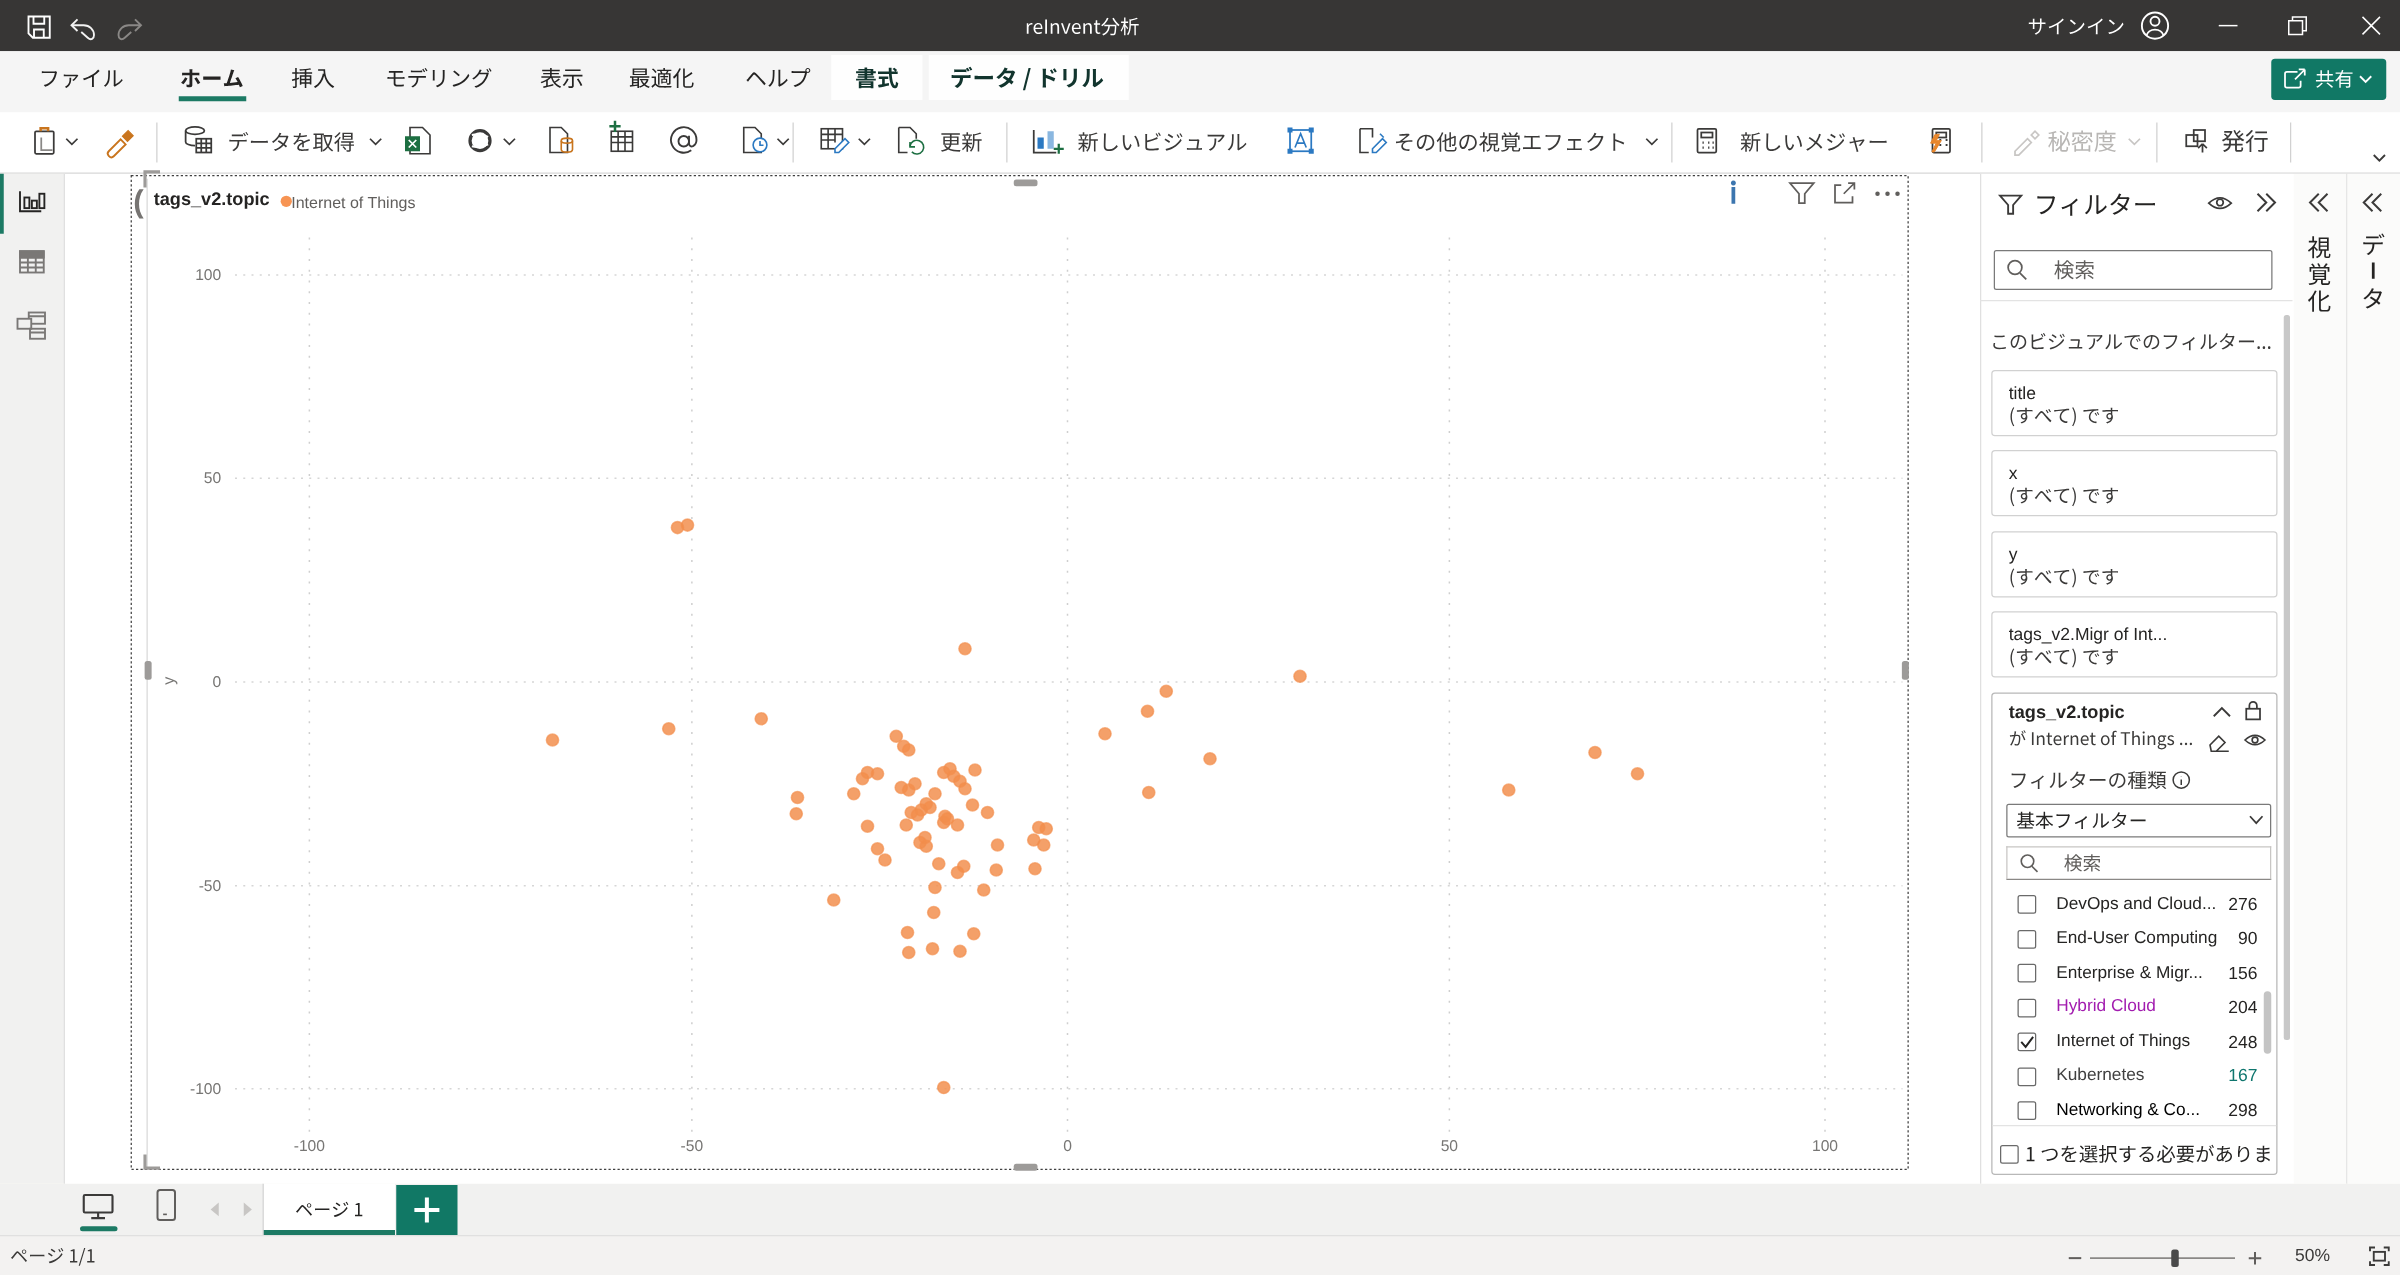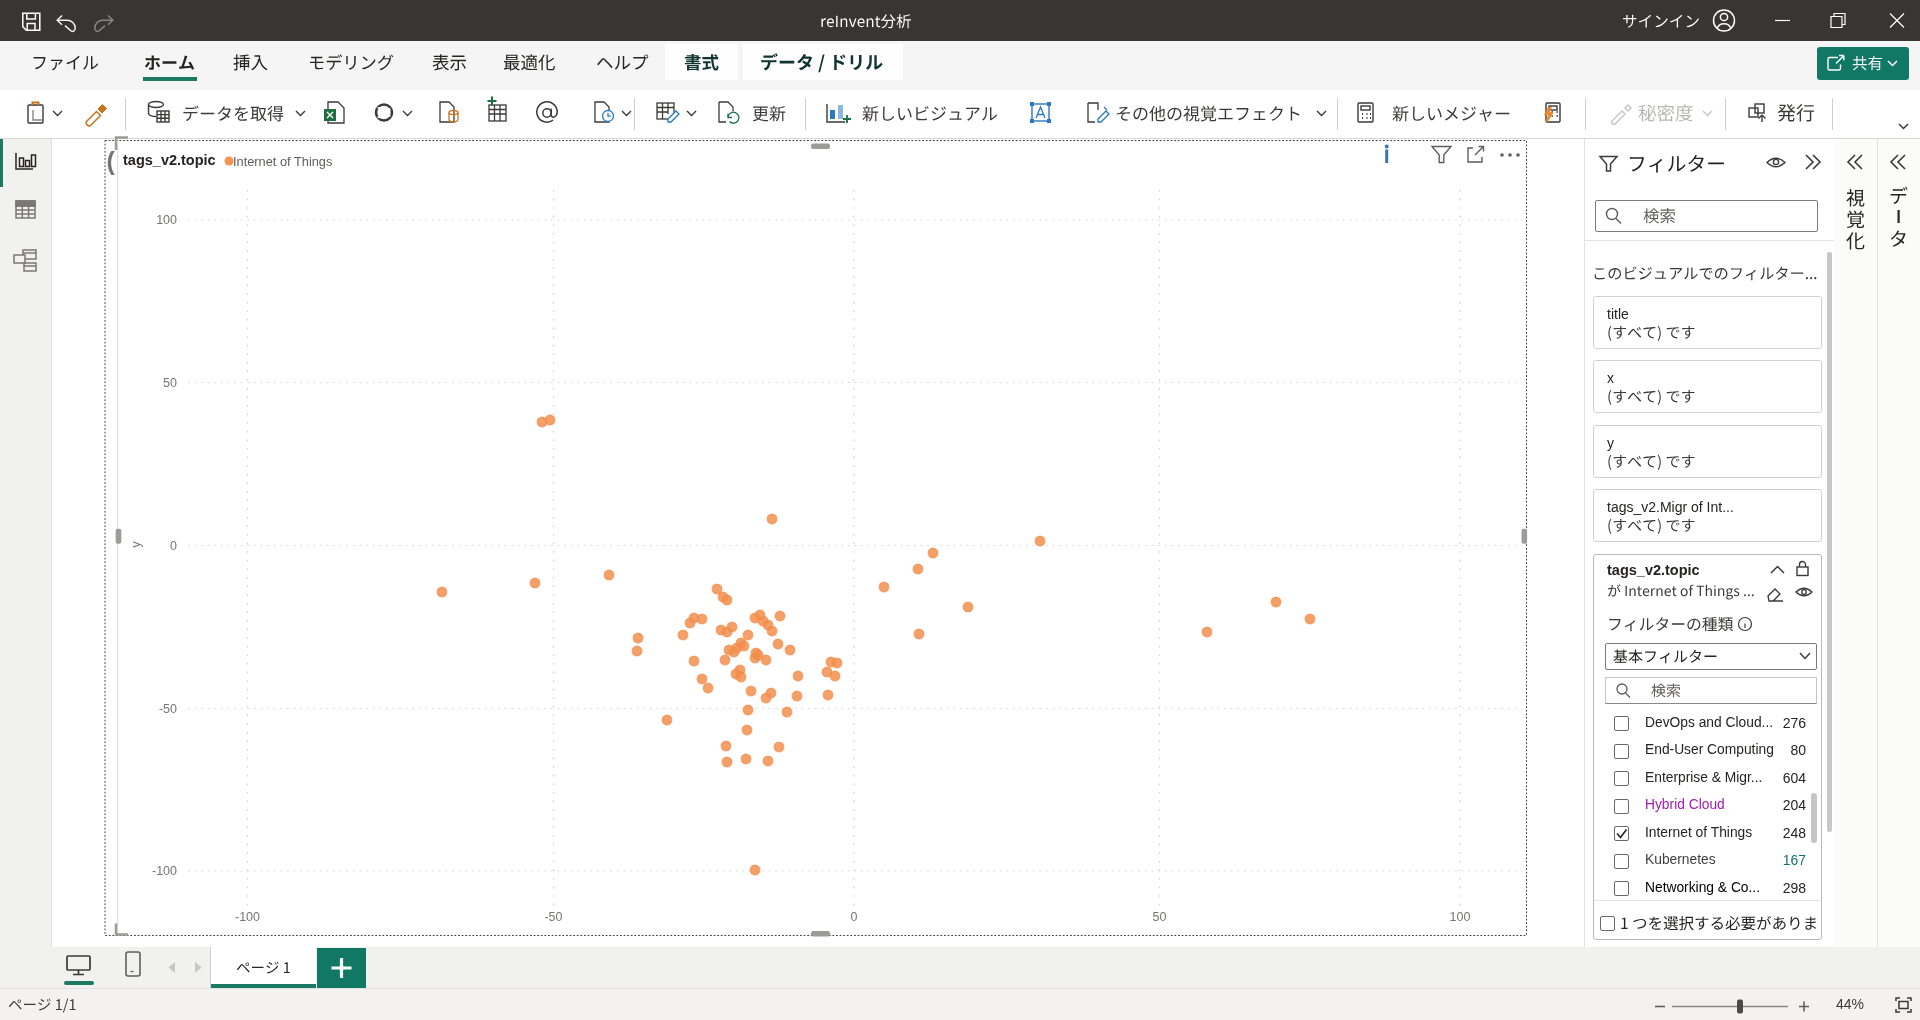--- a/index.html
+++ b/index.html
@@ -42,24 +42,24 @@
 <div class="abs" style="left:1593px;top:425px;width:229px;height:53px;background:#fff;border:1px solid #d1d1d1;border-radius:3px;box-sizing:border-box"></div>
 <div class="abs" style="left:1593px;top:489px;width:229px;height:53px;background:#fff;border:1px solid #d1d1d1;border-radius:3px;box-sizing:border-box"></div>
 <div class="abs" style="left:1593px;top:554px;width:229px;height:386px;background:#fff;border:1px solid #b8b8b8;border-radius:3px;box-sizing:border-box"></div>
 <div class="abs" style="left:1605px;top:643px;width:212px;height:27px;background:#fff;border:1px solid #7a7a7a;border-radius:2px;box-sizing:border-box"></div>
 <div class="abs" style="left:1605px;top:677px;width:212px;height:27px;background:#fff;border:1px solid #c8c6c4;border-bottom:1px solid #8a8886;box-sizing:border-box"></div>
 <div class="abs" style="left:1614px;top:716.0px;width:15px;height:15px;background:#fff;border:1px solid #6a6a6a;border-radius:2px;box-sizing:border-box"></div>
 <div class="t" style="left:1645px;top:714.5px;font-size:13.8px;color:#252423">DevOps and Cloud...</div>
 <div class="t" style="right:114px;top:714.5px;font-size:14px;color:#252423">276</div>
 <div class="abs" style="left:1614px;top:743.5px;width:15px;height:15px;background:#fff;border:1px solid #6a6a6a;border-radius:2px;box-sizing:border-box"></div>
 <div class="t" style="left:1645px;top:742px;font-size:13.8px;color:#252423">End-User Computing</div>
-<div class="t" style="right:114px;top:742px;font-size:14px;color:#252423">80</div>
+<div class="t" style="right:114px;top:742px;font-size:14px;color:#252423">90</div>
 <div class="abs" style="left:1614px;top:771.0px;width:15px;height:15px;background:#fff;border:1px solid #6a6a6a;border-radius:2px;box-sizing:border-box"></div>
 <div class="t" style="left:1645px;top:769.5px;font-size:13.8px;color:#252423">Enterprise &amp; Migr...</div>
-<div class="t" style="right:114px;top:769.5px;font-size:14px;color:#252423">604</div>
+<div class="t" style="right:114px;top:769.5px;font-size:14px;color:#252423">156</div>
 <div class="abs" style="left:1614px;top:798.5px;width:15px;height:15px;background:#fff;border:1px solid #6a6a6a;border-radius:2px;box-sizing:border-box"></div>
 <div class="t" style="left:1645px;top:797px;font-size:13.8px;color:#a21caf">Hybrid Cloud</div>
 <div class="t" style="right:114px;top:797px;font-size:14px;color:#252423">204</div>
 <div class="abs" style="left:1614px;top:826.0px;width:15px;height:15px;background:#fff;border:1px solid #6a6a6a;border-radius:2px;box-sizing:border-box"></div>
 <div class="t" style="left:1645px;top:824.5px;font-size:13.8px;color:#252423">Internet of Things</div>
 <div class="t" style="right:114px;top:824.5px;font-size:14px;color:#252423">248</div>
 <div class="abs" style="left:1614px;top:853.5px;width:15px;height:15px;background:#fff;border:1px solid #6a6a6a;border-radius:2px;box-sizing:border-box"></div>
 <div class="t" style="left:1645px;top:852px;font-size:13.8px;color:#404040">Kubernetes</div>
 <div class="t" style="right:114px;top:852px;font-size:14px;color:#0f766e">167</div>
 <div class="abs" style="left:1614px;top:881.0px;width:15px;height:15px;background:#fff;border:1px solid #6a6a6a;border-radius:2px;box-sizing:border-box"></div>
@@ -69,21 +69,21 @@
 <div class="abs" style="left:1594px;top:900px;width:227px;height:1px;background:#e3e3e3"></div>
 <div class="abs" style="left:1600px;top:916px;width:15px;height:15px;background:#fff;border:1px solid #6a6a6a;border-radius:2px;box-sizing:border-box"></div>
 <div class="abs" style="left:1827px;top:252px;width:5px;height:580px;background:#c8c8c8;border-radius:2px"></div>
 <div class="t" style="left:1607px;top:306px;font-size:14px;color:#252423">title</div>
 <div class="t" style="left:1607px;top:370px;font-size:14px;color:#252423">x</div>
 <div class="t" style="left:1607px;top:435px;font-size:14px;color:#252423">y</div>
 <div class="t" style="left:1607px;top:499px;font-size:14px;color:#252423">tags_v2.Migr of Int...</div>
 <div class="t" style="left:1607px;top:562px;font-size:14.5px;font-weight:bold;color:#252423">tags_v2.topic</div>
 <div class="t" style="left:123px;top:152px;font-size:14.5px;font-weight:bold;color:#252423">tags_v2.topic</div>
 <div class="t" style="left:233px;top:154px;font-size:12.8px;color:#605e5c">Internet of Things</div>
-<div class="t" style="left:1836px;top:996px;font-size:14px;color:#3b3a39">44%</div>
+<div class="t" style="left:1836px;top:996px;font-size:14px;color:#3b3a39">50%</div>
 <svg id="ovl" width="1920" height="1020" viewBox="0 0 1920 1020">
 <defs>
 <path id="s1" d="M92 0H184V349C220 441 275 475 320 475C343 475 355 472 373 466L390 545C373 554 356 557 332 557C272 557 216 513 178 444H176L167 543H92ZM700 -13C773 -13 831 11 878 42L846 103C805 76 763 60 710 60C607 60 536 134 530 250H896C898 264 900 282 900 302C900 457 822 557 683 557C559 557 440 448 440 271C440 92 555 -13 700 -13ZM529 315C540 423 608 484 685 484C770 484 820 425 820 315ZM1043 0H1135V733H1043ZM1327 0H1419V394C1473 449 1511 477 1567 477C1639 477 1670 434 1670 332V0H1761V344C1761 482 1709 557 1595 557C1521 557 1464 516 1413 464H1411L1402 543H1327ZM2054 0H2161L2353 543H2263L2160 234C2144 181 2126 126 2110 74H2105C2089 126 2072 181 2055 234L1953 543H1858ZM2678 -13C2751 -13 2809 11 2856 42L2824 103C2783 76 2741 60 2688 60C2585 60 2514 134 2508 250H2874C2876 264 2878 282 2878 302C2878 457 2800 557 2661 557C2537 557 2418 448 2418 271C2418 92 2533 -13 2678 -13ZM2507 315C2518 423 2586 484 2663 484C2748 484 2798 425 2798 315ZM3012 0H3104V394C3158 449 3196 477 3252 477C3324 477 3355 434 3355 332V0H3446V344C3446 482 3394 557 3280 557C3206 557 3149 516 3098 464H3096L3087 543H3012ZM3792 -13C3826 -13 3862 -3 3893 7L3875 76C3857 68 3833 61 3813 61C3750 61 3729 99 3729 165V469H3877V543H3729V696H3653L3643 543L3557 538V469H3638V168C3638 59 3677 -13 3792 -13ZM4231 820C4169 665 4058 527 3930 442C3948 428 3981 399 3995 383C4120 478 4238 628 4311 797ZM4580 822 4508 793C4583 644 4710 482 4821 392C4835 413 4863 442 4884 458C4774 535 4645 687 4580 822ZM4094 462V389H4299C4277 219 4221 59 3983 -19C4000 -35 4022 -65 4032 -85C4289 8 4353 190 4380 389H4639C4627 135 4612 35 4586 9C4576 -1 4564 -4 4544 -4C4520 -4 4459 -3 4393 3C4407 -18 4416 -50 4418 -72C4481 -76 4543 -77 4577 -74C4611 -71 4634 -64 4654 -38C4689 0 4703 115 4718 426C4719 436 4719 462 4719 462ZM5760 829C5688 796 5568 763 5454 739L5392 758V477C5392 325 5380 123 5268 -27C5286 -36 5314 -60 5325 -77C5436 71 5461 271 5464 426H5646V-80H5720V426H5869V497H5465V675C5590 697 5728 731 5824 771ZM5114 840V626H4959V554H5104C5071 416 5003 259 4935 175C4947 157 4966 127 4974 107C5026 175 5076 287 5114 401V-79H5187V375C5222 326 5262 265 5279 233L5326 293C5306 321 5219 427 5187 463V554H5323V626H5187V840Z"></path>
 <path id="s2" d="M67 578V491C79 492 124 494 167 494H275V333C275 295 272 252 271 242H359C358 252 355 296 355 333V494H640V453C640 173 549 87 367 17L434 -46C663 56 720 193 720 459V494H830C874 494 911 493 922 492V576C908 574 874 571 830 571H720V696C720 735 724 768 725 778H635C637 768 640 735 640 696V571H355V699C355 734 359 762 360 772H271C274 749 275 720 275 699V571H167C125 571 76 576 67 578ZM1086 361 1126 283C1265 326 1402 386 1507 446V76C1507 38 1504 -12 1501 -31H1599C1595 -11 1593 38 1593 76V498C1695 566 1787 642 1863 721L1796 783C1727 700 1627 613 1523 548C1412 478 1259 408 1086 361ZM2227 733 2170 672C2244 622 2369 515 2419 463L2482 526C2426 582 2298 686 2227 733ZM2141 63 2194 -19C2360 12 2487 73 2587 136C2738 231 2855 367 2923 492L2875 577C2817 454 2695 306 2541 209C2446 150 2316 89 2141 63ZM3086 361 3126 283C3265 326 3402 386 3507 446V76C3507 38 3504 -12 3501 -31H3599C3595 -11 3593 38 3593 76V498C3695 566 3787 642 3863 721L3796 783C3727 700 3627 613 3523 548C3412 478 3259 408 3086 361ZM4227 733 4170 672C4244 622 4369 515 4419 463L4482 526C4426 582 4298 686 4227 733ZM4141 63 4194 -19C4360 12 4487 73 4587 136C4738 231 4855 367 4923 492L4875 577C4817 454 4695 306 4541 209C4446 150 4316 89 4141 63Z"></path>
 <path id="s3" d="M861 665 800 704C781 699 762 699 747 699C701 699 302 699 245 699C212 699 173 702 145 705V617C171 618 205 620 245 620C302 620 698 620 756 620C742 524 696 385 625 294C541 187 429 102 235 53L303 -22C487 36 606 129 697 246C776 349 824 510 846 615C850 634 854 651 861 665ZM1865 505 1820 547C1807 544 1780 542 1765 542C1717 542 1310 542 1271 542C1241 542 1205 545 1177 549V466C1208 468 1241 470 1271 470C1310 470 1693 469 1749 469C1720 420 1648 332 1577 289L1642 244C1732 306 1816 431 1845 478C1850 486 1859 498 1865 505ZM1529 402H1442C1445 382 1448 362 1448 342C1448 212 1429 102 1294 11C1271 -5 1247 -15 1225 -23L1296 -79C1507 38 1527 189 1529 402ZM2086 361 2126 283C2265 326 2402 386 2507 446V76C2507 38 2504 -12 2501 -31H2599C2595 -11 2593 38 2593 76V498C2695 566 2787 642 2863 721L2796 783C2727 700 2627 613 2523 548C2412 478 2259 408 2086 361ZM3524 21 3577 -23C3584 -17 3595 -9 3611 0C3727 57 3866 160 3952 277L3905 345C3828 232 3705 141 3613 99C3613 130 3613 613 3613 676C3613 714 3616 742 3617 750H3525C3526 742 3530 714 3530 676C3530 613 3530 123 3530 77C3530 57 3528 37 3524 21ZM3066 26 3141 -24C3225 45 3289 143 3319 250C3346 350 3350 564 3350 675C3350 705 3354 735 3355 747H3263C3267 726 3270 704 3270 674C3270 563 3269 363 3240 272C3210 175 3150 86 3066 26Z"></path>
 <path id="s4" d="M354 370 240 424C199 339 119 229 52 166L161 92C215 151 308 282 354 370ZM783 427 674 368C723 306 794 185 837 100L954 164C914 237 834 363 783 427ZM99 641V509C127 512 165 513 195 513H449C449 465 449 148 448 111C447 85 438 75 412 75C387 75 343 78 300 86L313 -37C363 -44 422 -46 475 -46C546 -46 580 -10 580 48C580 132 580 431 580 513H813C841 513 880 512 911 510V641C884 637 841 634 812 634H580V714C580 739 586 787 589 801H441C444 784 449 740 449 714V634H195C164 634 129 638 99 641ZM1092 463V306C1129 308 1196 311 1253 311C1370 311 1700 311 1790 311C1832 311 1883 307 1907 306V463C1881 461 1837 457 1790 457C1700 457 1371 457 1253 457C1201 457 1128 460 1092 463ZM2172 144C2139 143 2096 143 2062 143L2085 -3C2117 1 2154 6 2179 9C2305 22 2608 54 2770 73C2789 30 2805 -11 2818 -45L2953 15C2907 127 2805 323 2734 431L2609 380C2642 336 2679 269 2714 197C2613 185 2471 169 2349 157C2398 291 2480 545 2512 643C2527 687 2542 724 2555 754L2396 787C2392 753 2386 722 2372 671C2343 567 2257 293 2199 145Z"></path>
 <path id="s5" d="M393 498V73H462V115H618V-80H689V115H849V80H921V498H689V577H954V643H689V734C772 742 849 753 912 765L867 823C750 798 546 781 375 772C382 756 390 731 393 714C465 716 542 721 618 727V643H362V577H618V498ZM462 278H618V179H462ZM462 340V435H618V340ZM849 278V179H689V278ZM849 340H689V435H849ZM180 839V638H44V568H180V350L27 308L45 235L180 276V11C180 -3 175 -8 162 -8C149 -8 108 -8 62 -7C72 -28 82 -60 85 -79C151 -80 191 -77 217 -65C243 -53 252 -31 252 12V299L358 332L349 399L252 371V568H349V638H252V839ZM1444 583C1383 300 1258 98 1036 -18C1056 -32 1091 -63 1104 -78C1304 39 1431 223 1506 482C1552 292 1659 72 1906 -77C1919 -58 1949 -27 1967 -13C1572 221 1549 601 1549 779H1228V703H1475C1477 665 1481 622 1488 575Z"></path>
 <path id="s6" d="M115 426V342C143 344 184 346 209 346H404V120C404 38 452 -15 603 -15C698 -15 794 -11 872 -5L877 79C791 69 709 65 614 65C522 65 487 95 487 145V346H826C848 346 884 346 907 343V425C885 423 845 421 824 421H487V632H747C782 632 805 631 829 630V710C807 708 779 706 747 706C673 706 342 706 271 706C237 706 208 708 181 710V630C208 632 237 632 271 632H404V421H209C183 421 142 424 115 426ZM1203 731V648C1229 650 1262 651 1295 651C1352 651 1585 651 1640 651C1669 651 1704 650 1733 648V731C1704 727 1669 725 1640 725C1585 725 1352 725 1294 725C1262 725 1232 728 1203 731ZM1785 812 1732 790C1759 752 1793 692 1813 651L1867 675C1847 716 1810 777 1785 812ZM1895 852 1842 830C1871 792 1903 736 1925 692L1979 716C1960 753 1921 816 1895 852ZM1085 480V397C1112 399 1141 399 1171 399H1471C1468 304 1457 220 1413 151C1374 88 1302 30 1224 -2L1298 -57C1383 -13 1459 59 1495 125C1535 200 1551 291 1554 399H1826C1850 399 1882 398 1904 397V480C1880 476 1847 475 1826 475C1773 475 1229 475 1171 475C1140 475 1112 477 1085 480ZM2776 759H2682C2685 734 2687 706 2687 672C2687 637 2687 552 2687 514C2687 325 2675 244 2604 161C2542 91 2457 51 2365 28L2430 -41C2503 -16 2603 27 2668 105C2740 191 2773 270 2773 510C2773 548 2773 632 2773 672C2773 706 2774 734 2776 759ZM2312 751H2221C2223 732 2225 697 2225 679C2225 649 2225 388 2225 346C2225 316 2222 284 2220 269H2312C2310 287 2308 320 2308 345C2308 387 2308 649 2308 679C2308 703 2310 732 2312 751ZM3227 733 3170 672C3244 622 3369 515 3419 463L3482 526C3426 582 3298 686 3227 733ZM3141 63 3194 -19C3360 12 3487 73 3587 136C3738 231 3855 367 3923 492L3875 577C3817 454 3695 306 3541 209C3446 150 3316 89 3141 63ZM4765 800 4712 777C4739 740 4773 679 4793 639L4847 663C4826 704 4790 764 4765 800ZM4875 840 4822 817C4850 780 4883 723 4905 680L4958 704C4940 741 4901 803 4875 840ZM4496 752 4404 783C4398 757 4383 721 4373 703C4329 614 4231 468 4058 365L4128 314C4238 386 4321 475 4382 560H4719C4699 469 4637 339 4560 248C4469 141 4344 51 4160 -3L4233 -69C4420 1 4540 92 4631 203C4720 312 4781 447 4808 548C4813 564 4823 587 4831 601L4765 641C4749 635 4727 632 4700 632H4429L4452 674C4462 692 4480 726 4496 752Z"></path>
 <path id="s7" d="M140 -10 164 -80C283 -50 455 -7 613 35L605 102L355 40V268C412 304 464 345 505 386C575 157 705 -4 918 -77C929 -56 951 -26 968 -11C855 23 765 84 697 166C765 205 847 260 910 311L851 357C802 312 725 256 660 215C625 267 597 326 576 391H937V456H536V547H863V609H536V691H902V757H536V840H460V757H100V691H460V609H145V547H460V456H63V391H411C311 308 160 233 28 196C44 180 66 153 77 134C142 156 213 187 281 224V22ZM1234 351C1191 238 1117 127 1035 56C1054 46 1088 24 1104 11C1183 88 1262 207 1311 330ZM1684 320C1756 224 1832 94 1859 10L1934 44C1904 129 1826 255 1753 349ZM1149 766V692H1853V766ZM1060 523V449H1461V19C1461 3 1455 -1 1437 -2C1418 -3 1352 -3 1284 0C1296 -23 1308 -56 1311 -79C1400 -79 1459 -78 1494 -66C1530 -53 1542 -31 1542 18V449H1941V523Z"></path>
 <path id="s8" d="M250 635H752V564H250ZM250 755H752V685H250ZM178 808V511H827V808ZM396 392V324H214V392ZM49 44 56 -23 396 18V-80H468V-17C483 -31 500 -57 508 -74C578 -50 647 -15 708 32C767 -18 838 -56 918 -79C928 -62 947 -34 963 -21C885 -1 817 32 759 76C825 138 877 217 908 314L862 333L849 330H503V269H590L547 256C574 190 611 130 657 80C600 37 534 5 468 -14V392H940V455H58V392H145V53ZM609 269H816C790 213 752 164 708 122C666 164 632 214 609 269ZM396 267V197H214V267ZM396 141V81L214 60V141ZM1056 773C1117 725 1185 654 1214 604L1275 651C1245 700 1174 769 1113 815ZM1246 445H1046V375H1173V116C1128 74 1078 32 1036 2L1075 -72C1124 -28 1170 15 1214 58C1277 -21 1368 -56 1500 -61C1612 -65 1826 -63 1938 -59C1941 -36 1953 -2 1962 15C1841 7 1610 4 1499 9C1381 14 1293 48 1246 122ZM1428 686C1445 658 1461 621 1468 593H1339V68H1408V532H1592V464H1443V413H1592V341H1488V121H1543V159H1757V341H1649V413H1800V464H1649V532H1841V149C1841 137 1838 134 1826 133C1812 133 1773 133 1728 134C1738 116 1748 89 1751 70C1811 70 1852 70 1879 81C1904 94 1911 112 1911 149V593H1764C1781 620 1799 655 1817 689L1794 695H1947V756H1654V840H1581V756H1302V695H1463ZM1743 695C1731 664 1711 622 1696 594L1700 593H1523L1538 597C1532 625 1514 665 1495 695ZM1543 293H1702V207H1543ZM2862 650C2789 582 2674 505 2562 442V816H2486V75C2486 -36 2518 -65 2623 -65C2646 -65 2804 -65 2829 -65C2934 -65 2955 -8 2967 156C2945 160 2915 174 2896 188C2889 42 2881 5 2825 5C2792 5 2655 5 2629 5C2573 5 2562 17 2562 73V366C2686 431 2821 508 2916 586ZM2313 825C2247 666 2136 514 2021 418C2035 400 2058 361 2066 342C2111 383 2156 431 2198 485V-78H2273V590C2316 657 2355 728 2386 800Z"></path>

